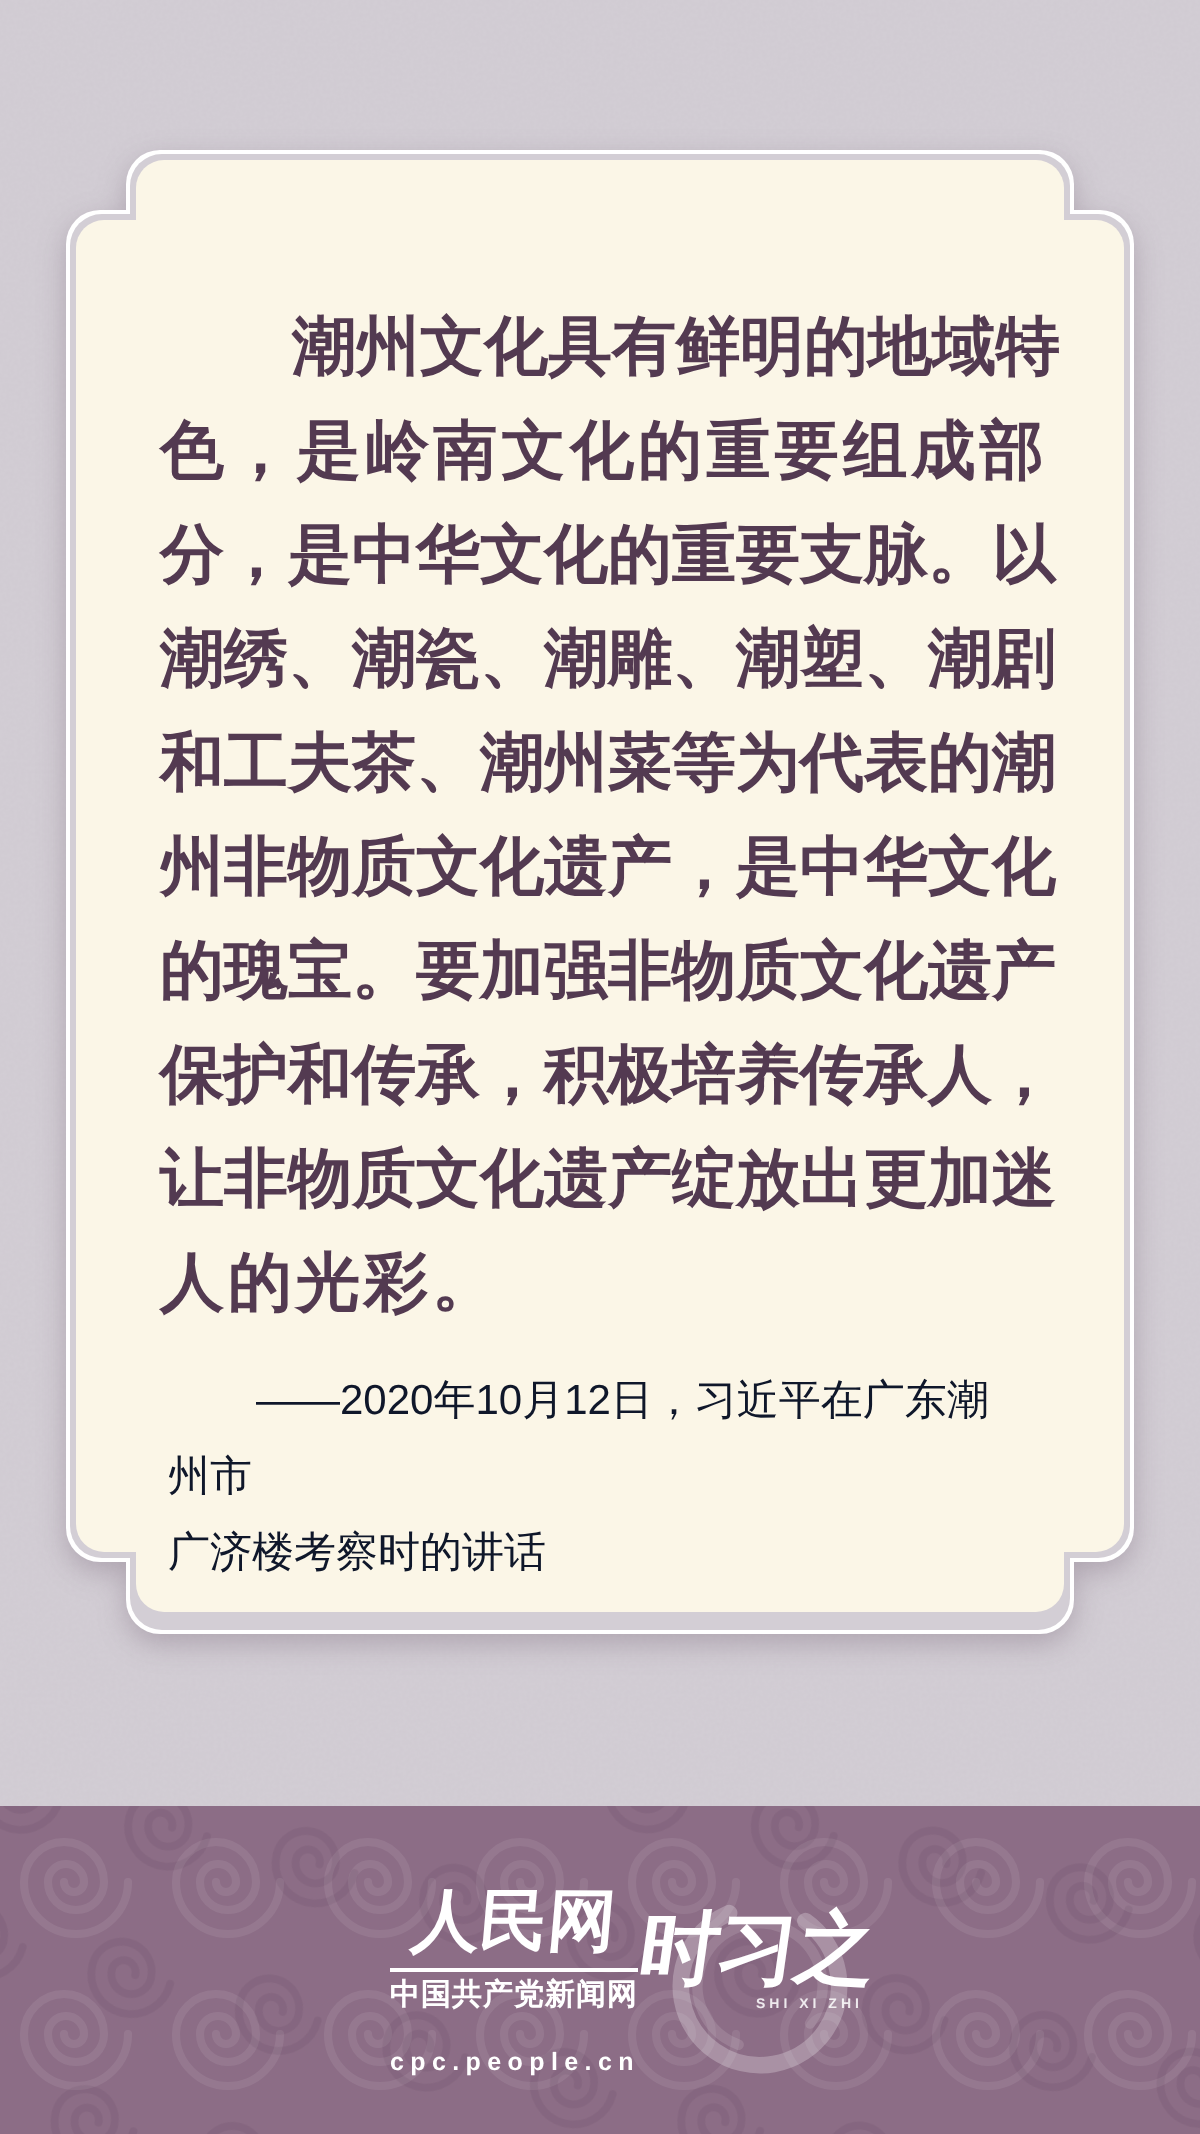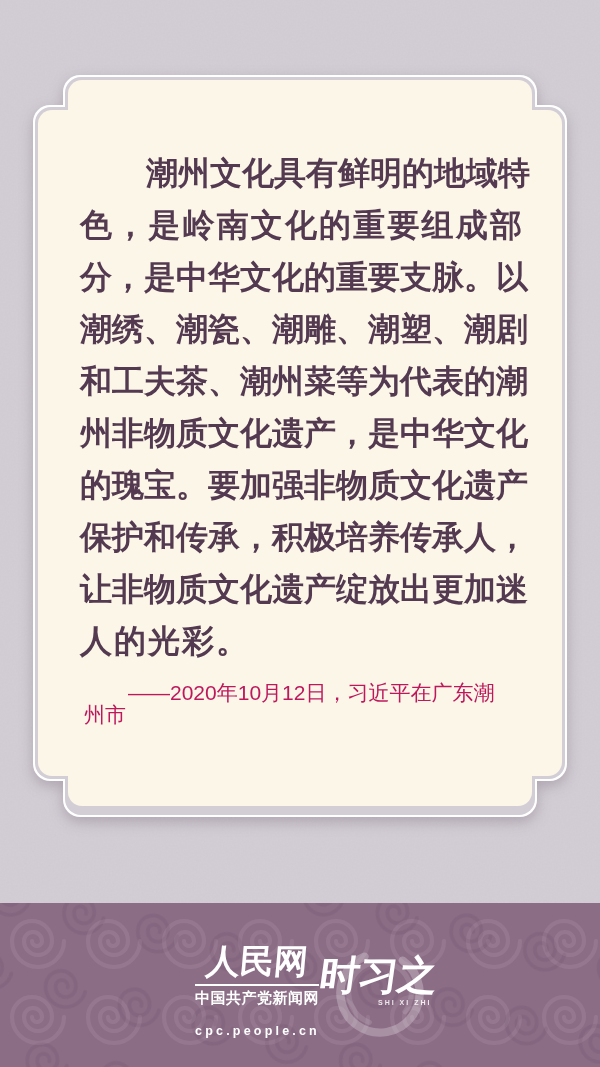--- a/index.html
+++ b/index.html
@@ -24,21 +24,21 @@
   .qline{
     display:flex;justify-content:space-between;align-items:center;
     height:52px;white-space:nowrap;
   }
   .qline.indent{padding-left:66px;}
   .qline.last{justify-content:flex-start;}
   .qline.last span{width:34px;}
   .attribution{
     position:absolute;left:84px;top:682px;width:430px;
     font-family:"Liberation Sans",sans-serif;
-    font-size:21px;line-height:22px;color:#be185d;
+    font-size:21px;line-height:38px;color:#0f172a;
     text-indent:44px;
   }
   .attribution .attr-line{text-indent:0;}
   .attribution .attr-line.first{text-indent:44px;}
   
   .footer{
     position:absolute;left:0;top:903px;width:600px;height:164px;
     background:#8c6d86;overflow:hidden;
   }
   .swirls{position:absolute;left:0;top:0;width:600px;height:164px;pointer-events:none;}
@@ -248,20 +248,21 @@
         <span>人</span>
         <span>的</span>
         <span>光</span>
         <span>彩</span>
         <span>。</span>
       </div>
   </div>
 
   <div class="attribution">
     <div class="attr-line first">——2020年10月12日，习近平在广东潮州市</div>
+    <div class="attr-line">广济楼考察时的讲话</div>
   </div>
 
   <div class="footer">
     <svg class="swirls" width="600" height="164">
       <defs>
         <pattern id="swirlA" patternUnits="userSpaceOnUse" width="76" height="76">
           <path d="M64 38 a26 26 0 1 1 -52 0 a20 20 0 1 1 40 0 a14 14 0 1 1 -28 0 a9 9 0 1 1 18 0 a5 5 0 1 1 -10 0" fill="none" stroke="rgba(255,255,255,0.08)" stroke-width="4" stroke-linecap="round"></path>
         </pattern>
         <pattern id="swirlB" patternUnits="userSpaceOnUse" width="76" height="76" patternTransform="translate(38,38) rotate(14)">
           <path d="M58 38 a20 20 0 1 1 -40 0 a15 15 0 1 1 30 0 a10 10 0 1 1 -20 0 a6 6 0 1 1 12 0" fill="none" stroke="rgba(45,15,45,0.07)" stroke-width="4" stroke-linecap="round"></path>

